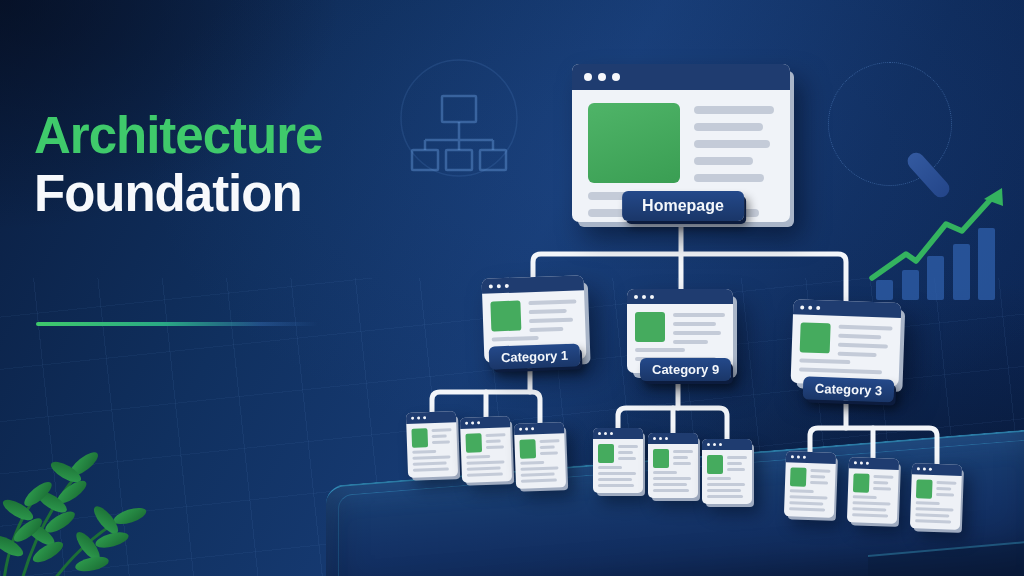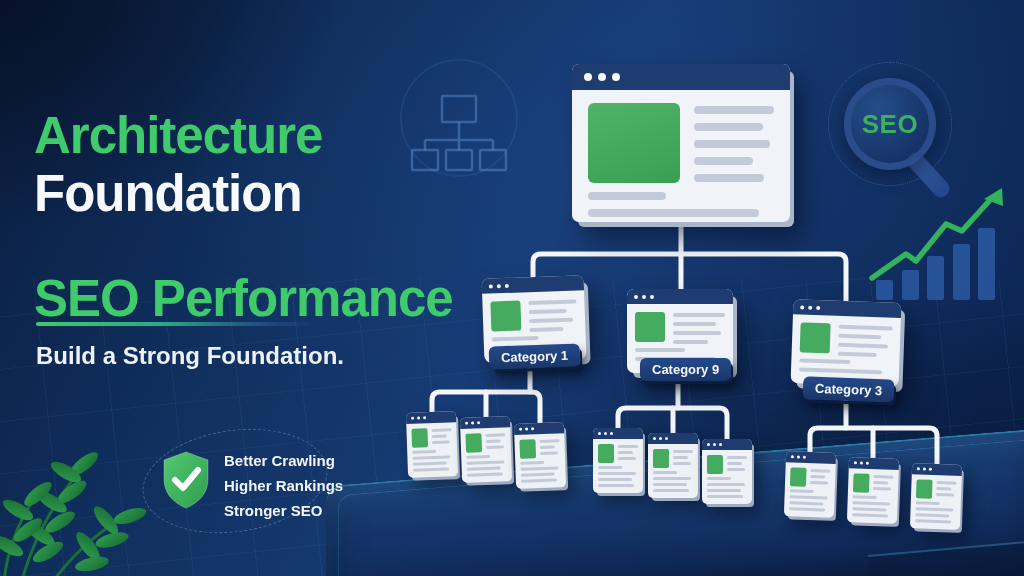--- a/index.html
+++ b/index.html
@@ -154,20 +154,21 @@
         <div class="sk" style="width:95%"></div>
         <div class="sk" style="width:74%"></div>
         <div class="sk" style="width:88%"></div>
       </div>
     </div>
     <div class="hp-extra">
       <div class="sk" style="width:42%"></div>
       <div class="sk" style="width:92%"></div>
     </div>
   </div>
+  <div class="label-badge homepage-label">Homepage</div>
 
   <div class="browser-card category-card" style="left:483px; top:277px; transform:rotate(-2deg);">
     <div class="bc-bar">
         <span class="dot"></span>
         <span class="dot"></span>
         <span class="dot"></span>
       </div>
     <div class="cat-body">
       <div class="cat-img"></div>
       <div class="cat-lines">
@@ -416,65 +417,42 @@
         <div class="sk" style="width:60%"></div>
         <div class="sk" style="width:95%"></div>
         <div class="sk" style="width:85%"></div>
         <div class="sk" style="width:90%"></div>
       </div>
   </div>
 
   <div class="magnifier">
     <div class="mag-ring"></div>
     <div class="mag-handle"></div>
-    <div class="mag-lens">
-      <span>SEO</span>
-    </div>
   </div>
 
   <svg class="growth" viewBox="0 0 152 128">
     <g fill="#2d5ca6" opacity="0.8">
       <rect x="14" y="100" width="17" height="20" rx="2"></rect>
       <rect x="40" y="90" width="17" height="30" rx="2"></rect>
       <rect x="65" y="76" width="17" height="44" rx="2"></rect>
       <rect x="91" y="64" width="17" height="56" rx="2"></rect>
       <rect x="116" y="48" width="17" height="72" rx="2"></rect>
     </g>
     <path d="M10 98 L44 74 L54 81 L84 44 L100 51 L128 20" fill="none" stroke="#34b35f" stroke-width="5.5" stroke-linecap="round" stroke-linejoin="round"></path>
     <polygon points="140,8 141,26 122,19" fill="#34b35f"></polygon>
   </svg>
 
   <div class="headline">
     <span style="display:block" class="green">Architecture</span>
     <span style="display:block">Foundation</span>
-    <span style="display:block" class="green">SEO Performance</span>
   </div>
   <div class="divider"></div>
   <div class="subtitle">
-    <span style="display:block">Build a Strong Foundation.</span>
-  </div>
-
-  <div class="benefits">
-    <div class="benefit-ellipse"></div>
-    <svg class="shield-wrap" viewBox="0 0 52 60">
-      <defs>
-        <linearGradient id="shieldGrad" x1="0" y1="0" x2="1" y2="1">
-          <stop offset="0" stop-color="#54c871"></stop>
-            <stop offset="1" stop-color="#2f9e4f"></stop>
-        </linearGradient>
-      </defs>
-      <path d="M26 2 L48 10 V29 C48 44 38 53 26 58 C14 53 4 44 4 29 V10 Z" fill="url(#shieldGrad)" stroke="rgba(255,255,255,.25)" stroke-width="1"></path>
-      <path d="M15 30 L23 38 L38 20" fill="none" stroke="#ffffff" stroke-width="6" stroke-linecap="round" stroke-linejoin="round"></path>
-    </svg>
-    <div class="benefit-list">
-      <div>Better Crawling</div>
-      <div>Higher Rankings</div>
-      <div>Stronger SEO</div>
-    </div>
-  </div>
+  </div>
+
 
   <svg class="leaves" viewBox="0 0 196 172">
     <defs>
       <linearGradient id="leafGrad" x1="0" y1="0" x2="1" y2="1">
         <stop offset="0" stop-color="#2f9e4f"></stop>
           <stop offset="1" stop-color="#1a6b33"></stop>
       </linearGradient>
       <ellipse id="lf" cx="0" cy="0" rx="17" ry="6.5" fill="url(#leafGrad)"></ellipse>
     </defs>
     <g stroke="#1c6f36" stroke-width="3" fill="none">

